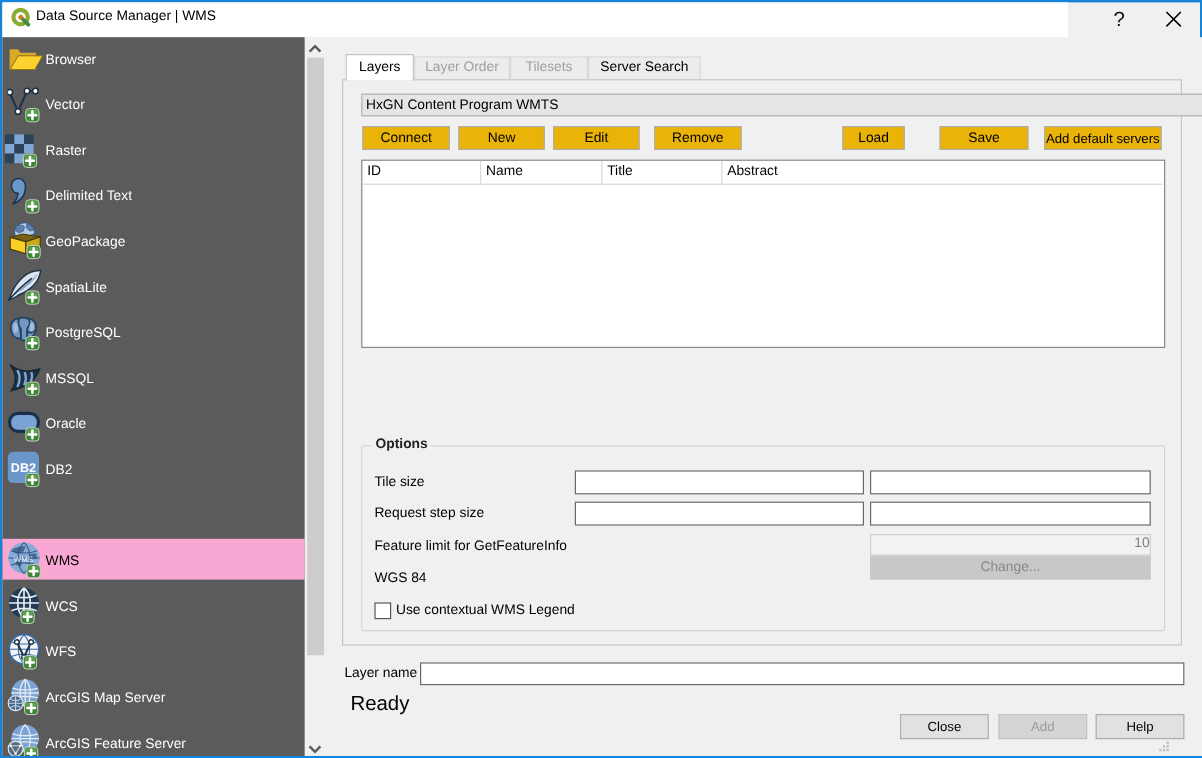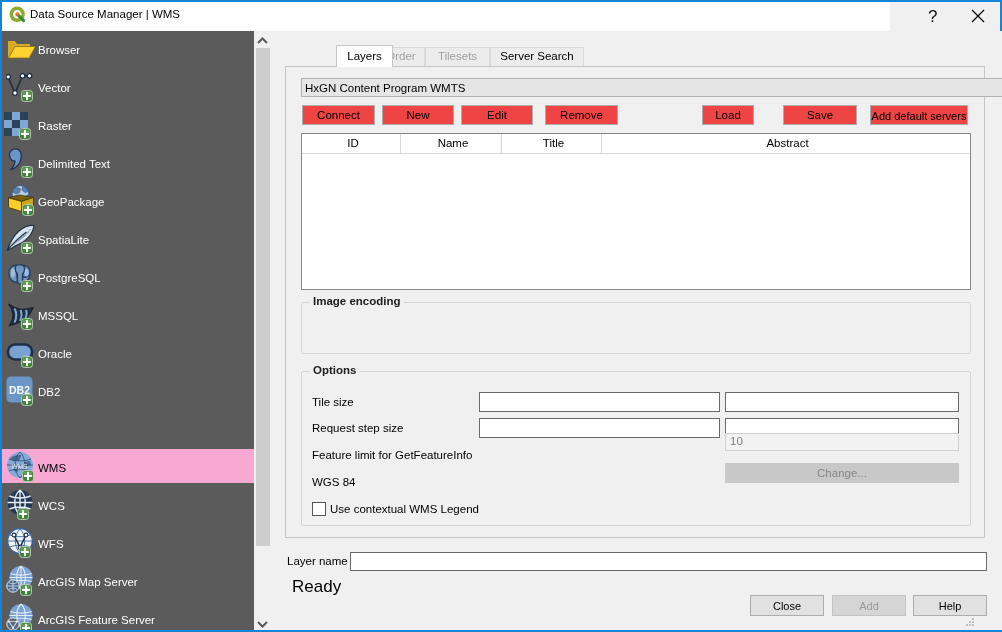--- a/index.html
+++ b/index.html
@@ -14,32 +14,32 @@
 #sidebar { position:absolute; left:0; top:29px; width:252px; height:599px; background:#5b5b5b; overflow:hidden; }
 .sitem { position:absolute; left:0; width:252px; height:38px; color:#fff; }
 .sitem .lbl { position:absolute; left:36px; top:13px; font-size:11.5px; }
 .sitem.sel { background:#f9a8d4; color:#000; height:34px; }
 #sscroll { position:absolute; left:252px; top:29px; width:17px; height:599px; background:#f0f0f0; }
 #sthumb { position:absolute; left:2px; top:17px; width:14px; height:498px; background:#cdcdcd; }
 .chev { position:absolute; left:3px; width:11px; height:11px; }
 #main { position:absolute; left:269px; top:29px; width:731px; height:599px; background:#f0f0f0; }
 .tab { position:absolute; top:16px; height:19px; font-size:11.5px; text-align:center;
   border:1px solid #d9d9d9; border-bottom:none; background:#ececec; padding-top:2px; }
-.tab.active { background:#fff; border-color:#c5c5c5; top:14px; height:22px; padding-top:4px; z-index:3;margin-left:48px; }
+.tab.active { background:#fff; border-color:#c5c5c5; top:14px; height:22px; padding-top:4px; z-index:3; }
 .tab.dis { color:#a0a0a0; }
 #panel { position:absolute; left:14px; top:35px; width:700px; height:472px;
   border:1px solid #c5c5c5; background:#f0f0f0; z-index:1; }
 #combo { position:absolute; left:15px; top:11px; width:787px; height:19px;
   background:#e5e5e5; border:1px solid #b2b2b2; font-size:11.5px; padding:3px 0 0 3px; }
 #combo .arr { position:absolute; right:5px; top:7px; width:0; height:0;
   border-left:4.5px solid transparent; border-right:4.5px solid transparent; border-top:5px solid #000; }
-.btn { position:absolute; height:20px; background:#ef4444; border:1px solid #adadad;
+.btn { position:absolute; height:20px; background:#eab308; border:1px solid #adadad;
   font-size:11.5px; text-align:center; padding-top:3px; white-space:nowrap; }
 #tbl { position:absolute; left:15px; top:66px; width:670px; height:157px;
-  background:#fff; border:1px solid #82878c;text-align:center; }
+  background:#fff; border:1px solid #82878c; }
 .th { position:absolute; top:0; height:19px; font-size:11.5px; padding:3px 0 0 4px; border-right:1px solid #d8d8d8; }
 #thead-line { position:absolute; left:0; top:19px; width:667px; height:1px; background:#d8d8d8; }
 .grp { position:absolute; left:15px; width:670px; border:1px solid #d4d4d4; border-radius:2px; }
 .grp .leg { position:absolute; left:8px; top:-8px; background:#f0f0f0; padding:0 3px;
   font-weight:bold; font-size:11.5px; color:#202020; }
 #grp1 { top:235px; height:52px; }
 #grp2 { top:304px; height:155px; }
 .olabel { position:absolute; left:10px; font-size:11.5px; }
 .oinput { position:absolute; background:#fff; border:1px solid #696969; height:20px; }
 .oinput.left { left:177px; width:241px; }
@@ -319,34 +319,31 @@
       <div class="btn" style="left:584px; top:38px; width:98px; font-size:11px; padding-top:4px;">Add default servers</div>
 
       <div id="tbl">
         <div class="th" style="left:0; width:99px;">ID</div>
         <div class="th" style="left:99px; width:101px;">Name</div>
         <div class="th" style="left:200px; width:100px;">Title</div>
         <div class="th" style="left:300px; width:367px; border-right:none;">Abstract</div>
         <div id="thead-line"></div>
       </div>
 
-      <div class="grp" id="grp1">
-          <span class="leg">Image encoding</span>
-        </div>
 
       <div class="grp" id="grp2">
           <span class="leg">Options</span>
         <div class="olabel" style="top:24px;">Tile size</div>
         <div class="oinput left" style="top:20px;"></div>
         <div class="oinput right" style="top:20px;"></div>
         <div class="olabel" style="top:50px;">Request step size</div>
         <div class="oinput left" style="top:46px;"></div>
         <div class="oinput right" style="top:46px;"></div>
         <div class="olabel" style="top:77px;">Feature limit for GetFeatureInfo</div>
-        <div id="featinput" style="top:61px;">10</div>
+        <div id="featinput" style="top:73px;text-align:right;">10</div>
         <div class="olabel" style="top:104px;">WGS 84</div>
         <div id="changebtn" style="top:91px;">Change...</div>
         <div id="cbox"></div>
         <div class="olabel" style="left:28px; top:131px;">Use contextual WMS Legend</div>
       </div>
     </div>
 
     <div id="lname">Layer name</div>
     <div id="linput"></div>
     <div id="ready">Ready</div>

